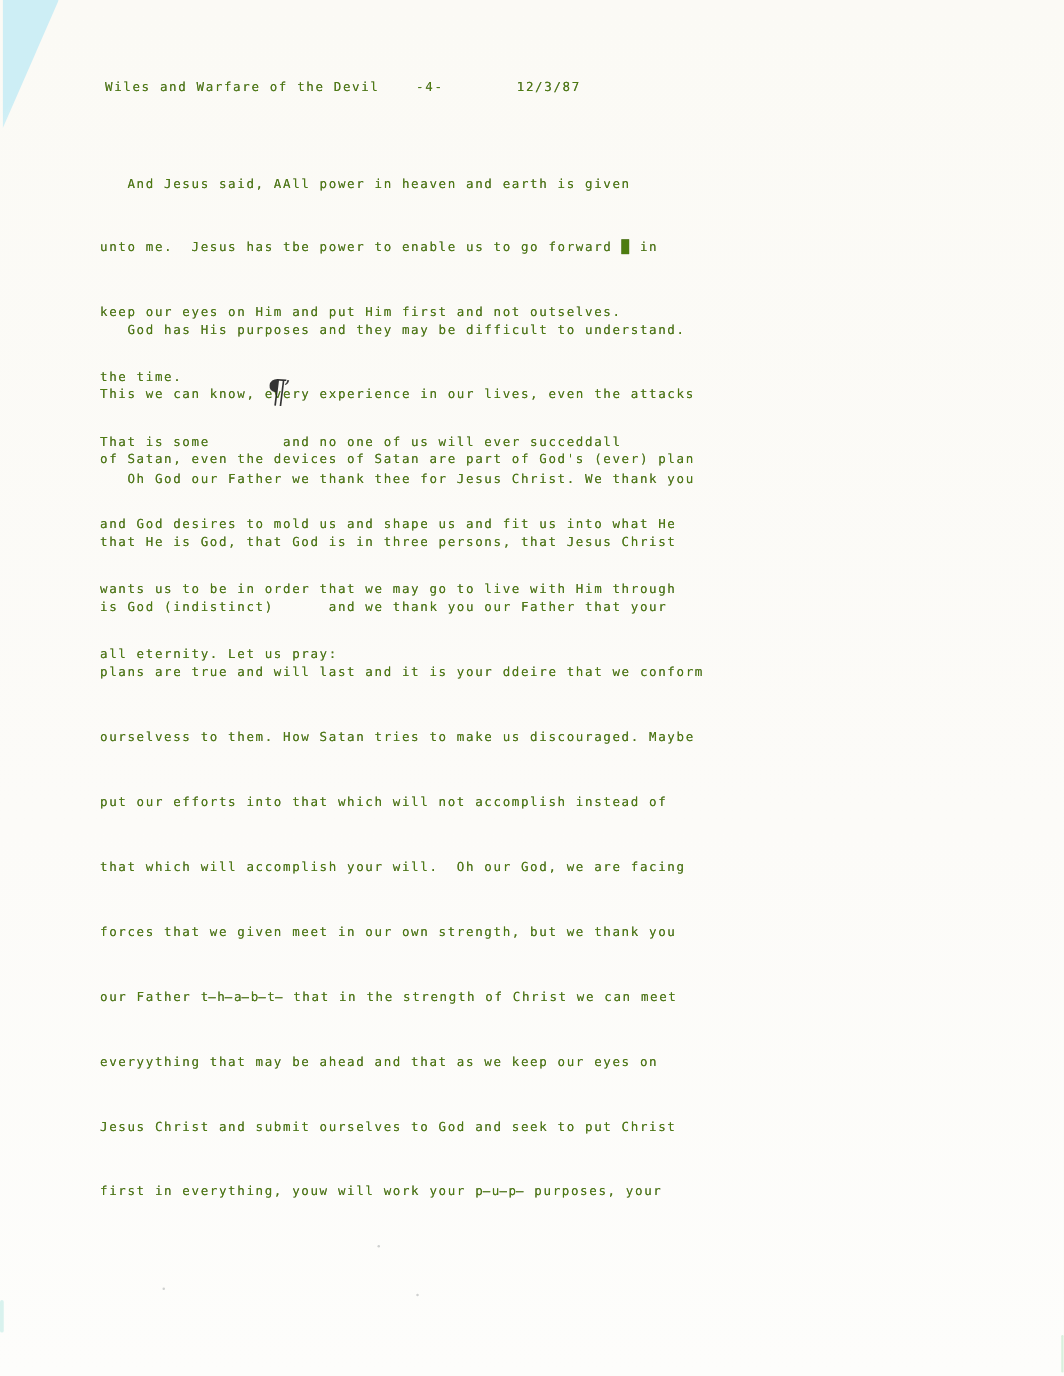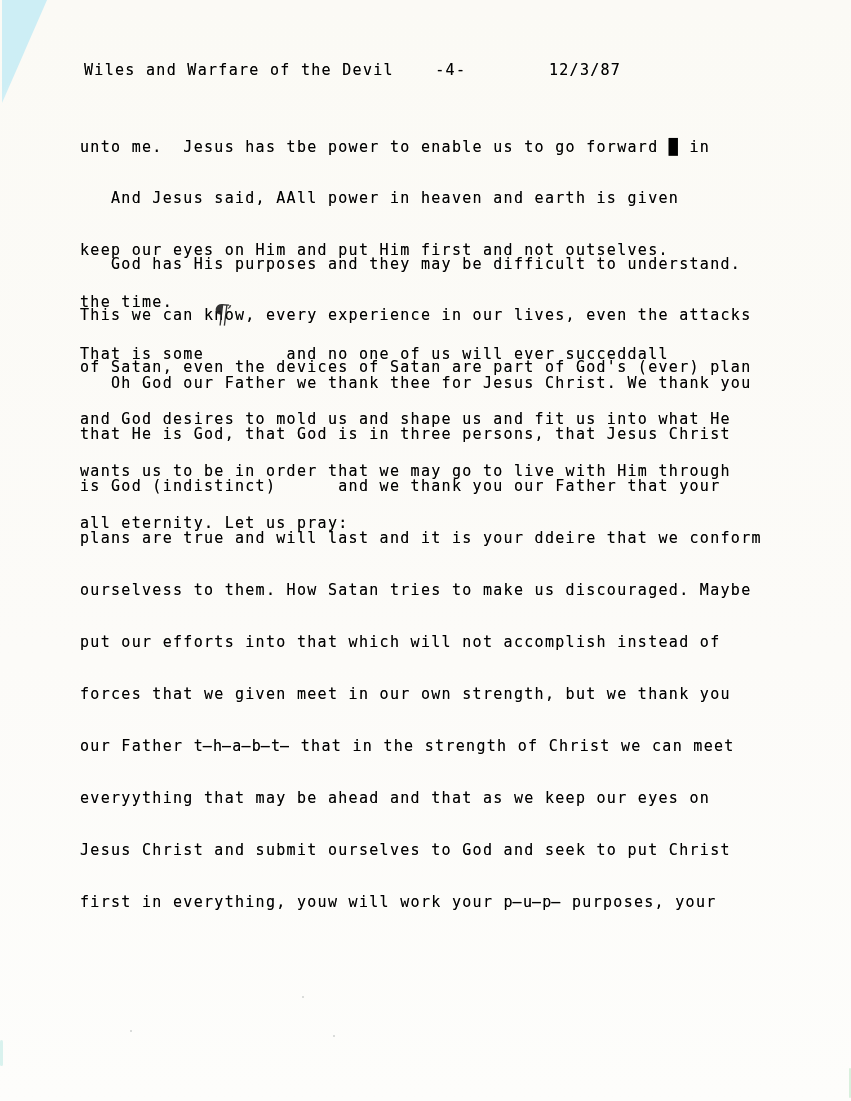--- a/index.html
+++ b/index.html
@@ -39,22 +39,22 @@
   .sliver-right {
     position: absolute;
     right: 0;
     top: 1068px;
     width: 2px;
     height: 30px;
     border-radius: 2px;
   }
   .typewriter {
     position: absolute;
-    color: #000000;
-    font-size: 15px;
+    color: #4d7c0f;
+    font-size: 10px;
     line-height: 17.3px;
     letter-spacing: 1.3px;
     white-space: pre;
     text-shadow: 0 0 0.5px rgba(30,30,30,0.55);
   }
   #header-line { left: 84px; top: 62px; }
   #para-1 { left: 80px; top: 104px; }
   #para-2 { left: 80px; top: 221px; }
   #para-3 { left: 80px; top: 340px; }
   .hand-mark {
@@ -85,22 +85,22 @@
 
 <div class="paper"></div>
 
 <div class="accent-triangle" style="background: linear-gradient(135deg, rgb(205, 238, 245) 60%, rgb(230, 247, 250) 100%);"></div>
 <div class="sliver-left" style="background: rgb(217, 242, 238);"></div>
 <div class="sliver-right" style="background: rgb(217, 240, 221);"></div>
 
 <div id="header-line" class="typewriter">Wiles and Warfare of the Devil    -4-        12/3/87</div>
 
 <div id="para-1" class="typewriter">
+  <div>   And Jesus said, AAll power in heaven and earth is given</div>
   <div>unto me.  Jesus has tbe power to enable us to go forward █ in</div>
-  <div>   And Jesus said, AAll power in heaven and earth is given</div>
   <div>keep our eyes on Him and put Him first and not outselves.</div>
   <div>the time.</div>
   <div>That is some        and no one of us will ever succeddall</div>
 </div>
 
 <div id="para-2" class="typewriter">
   <div>   God has His purposes and they may be difficult to understand.</div>
   <div>This we can know, every experience in our lives, even the attacks</div>
   <div>of Satan, even the devices of Satan are part of God's (ever) plan</div>
   <div>and God desires to mold us and shape us and fit us into what He</div>
@@ -108,20 +108,21 @@
   <div>all eternity. Let us pray:</div>
 </div>
 
 <div id="para-3" class="typewriter">
   <div>   Oh God our Father we thank thee for Jesus Christ. We thank you</div>
   <div>that He is God, that God is in three persons, that Jesus Christ</div>
   <div>is God (indistinct)      and we thank you our Father that your</div>
   <div>plans are true and will last and it is your ddeire that we conform</div>
   <div>ourselvess to them. How Satan tries to make us discouraged. Maybe</div>
   <div>put our efforts into that which will not accomplish instead of</div>
+  <div>that which will accomplish your will.  Oh our God, we are facing</div>
   <div>forces that we given meet in our own strength, but we thank you</div>
   <div>our Father t̶h̶a̶b̶t̶ that in the strength of Christ we can meet</div>
   <div>everyything that may be ahead and that as we keep our eyes on</div>
   <div>Jesus Christ and submit ourselves to God and seek to put Christ</div>
   <div>first in everything, youw will work your p̶u̶p̶ purposes, your</div>
   
   
 </div>
 
 <div id="pilcrow-mark" class="hand-mark">¶</div>

